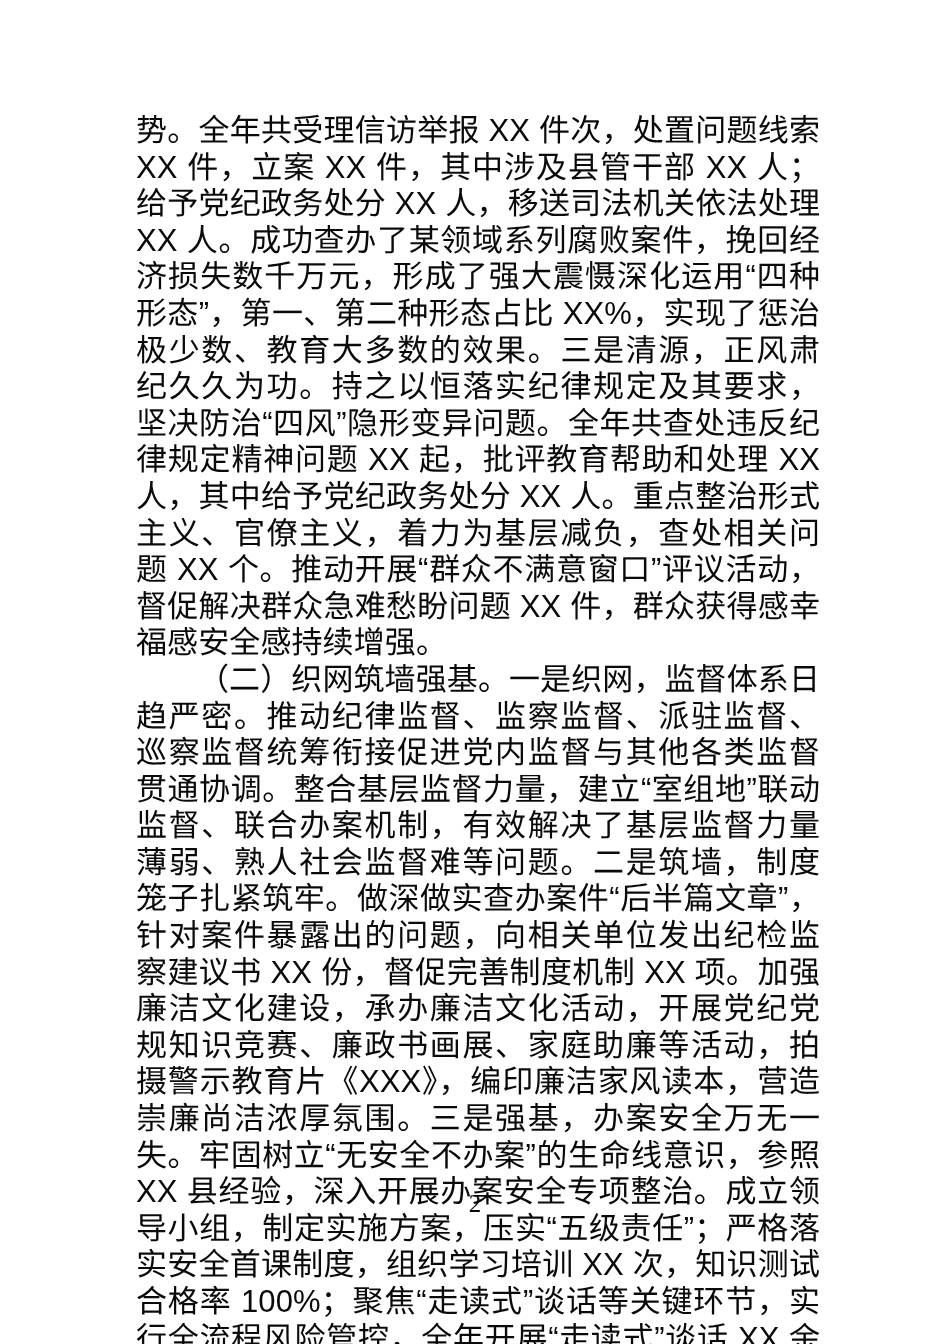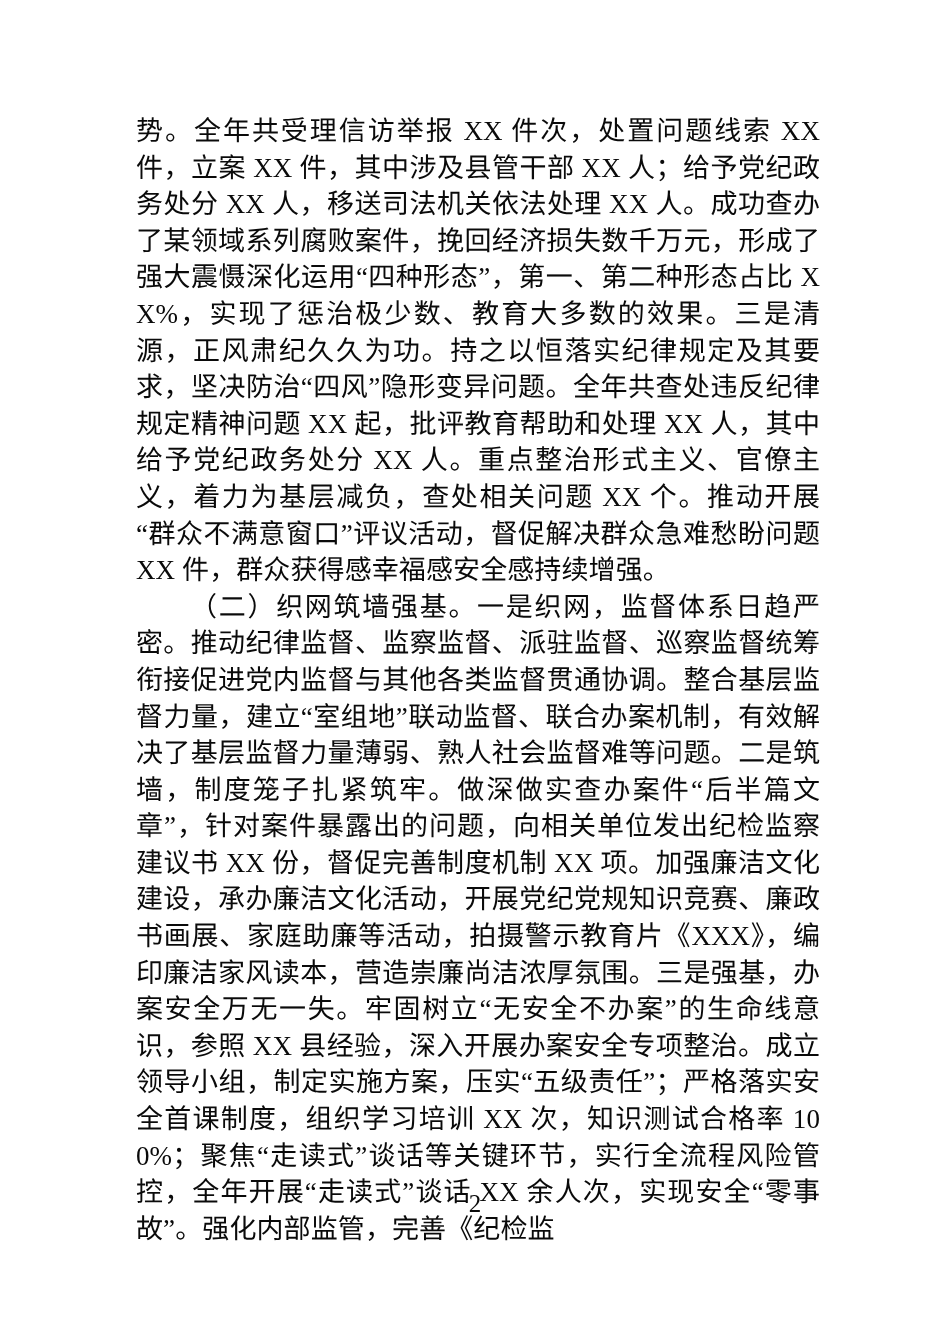--- a/index.html
+++ b/index.html
@@ -27,29 +27,29 @@
   .text-body {
     position: absolute;
     left: 136px;
     top: 113px;
     width: 684px;
   }
 
   .doc-paragraph {
     margin: 0;
     padding: 0;
-    font-size: 27px;
+    font-size: 31px;
     line-height: 36.6px;
     text-align: justify;
     text-justify: inter-ideograph;
     text-align-last: left;
     letter-spacing: 0.1px;
     word-break: break-all;
     color: #0a0a0a;
-    font-family: Liberation Serif, serif;
+    font-family: Liberation Sans, sans-serif;
   }
 
   .doc-paragraph.indented {
     text-indent: 2em;
   }
 
   .page-number {
     position: absolute;
     left: 0;
     right: 0;

